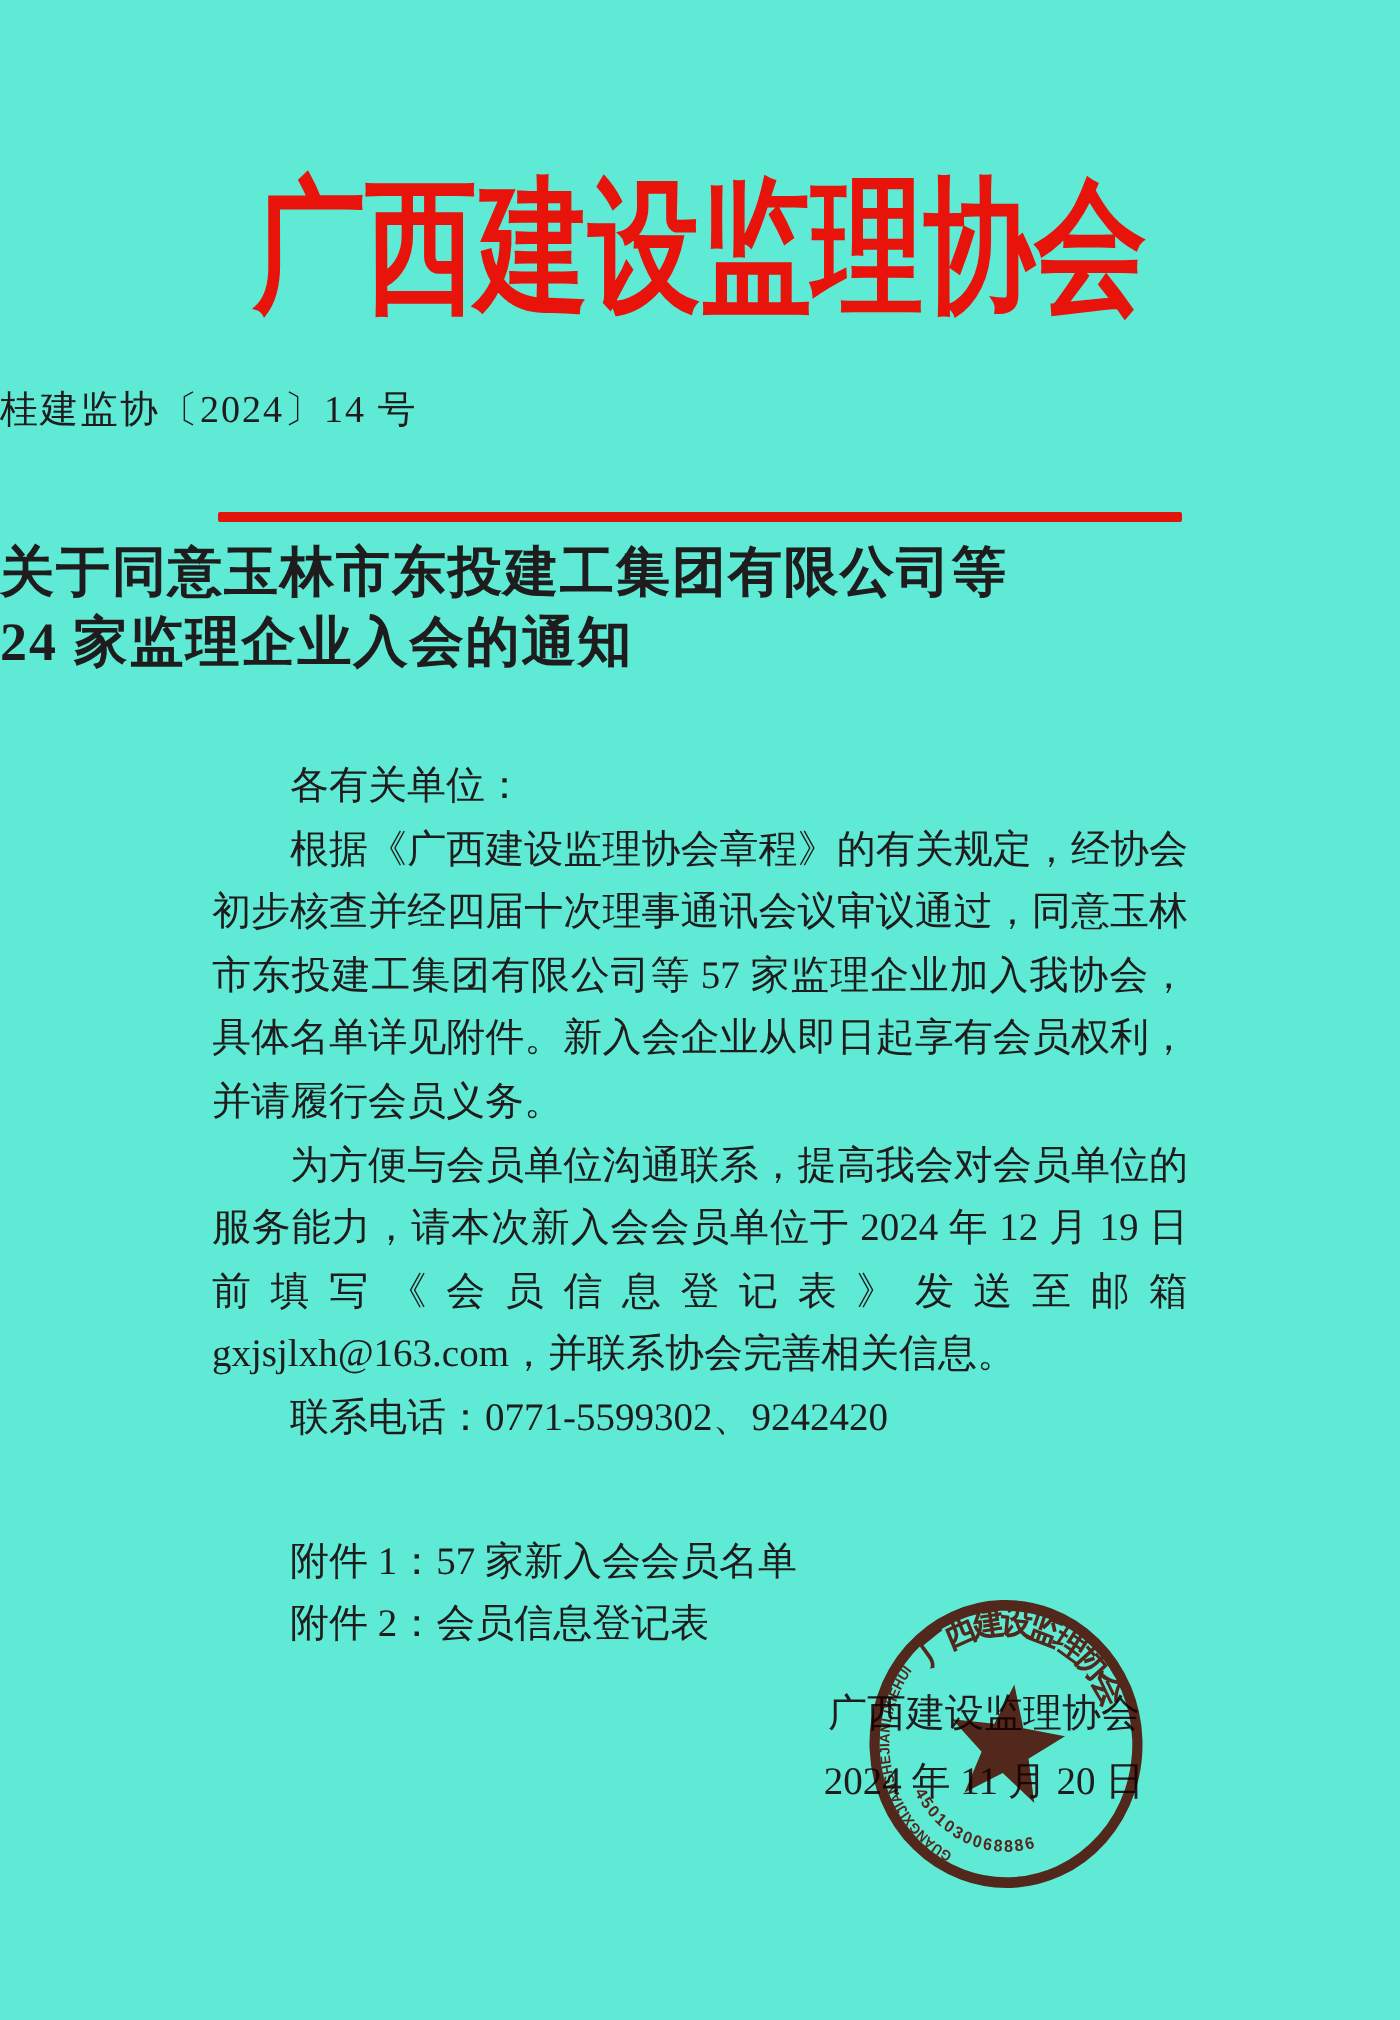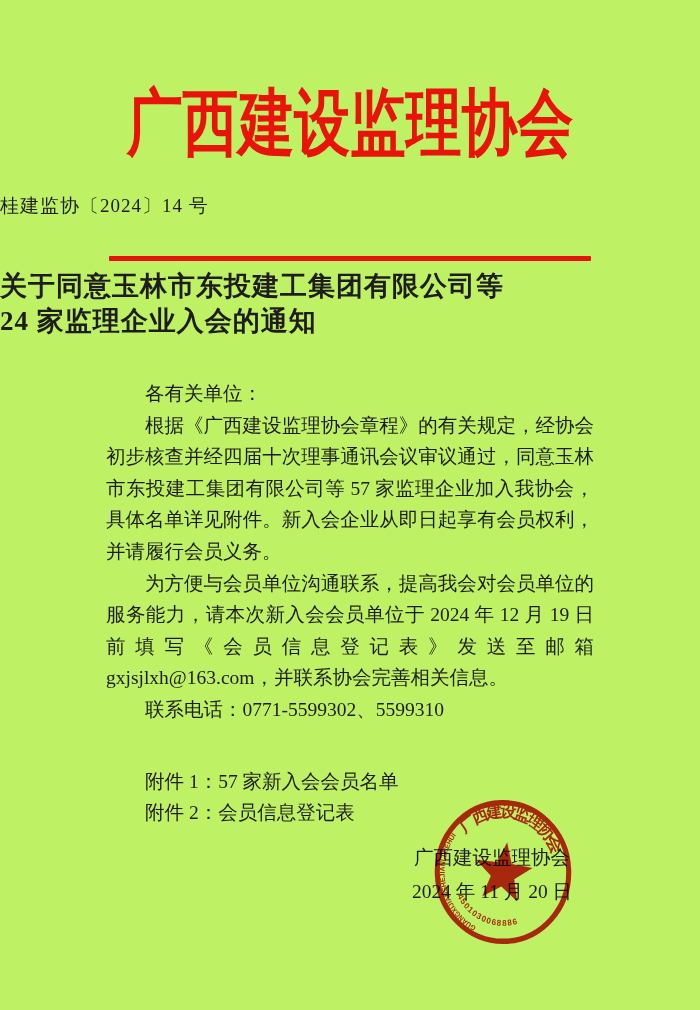--- a/index.html
+++ b/index.html
@@ -1,20 +1,20 @@
 <!DOCTYPE html>
 <html><head>
 <meta charset="utf-8">
 <style>
   html, body { margin: 0; padding: 0; background: #ffffff; }
   .page {
     position: relative;
     width: 700px;
     height: 1010px;
-    background: #bef264;
+    background: #5eead4;
     overflow: hidden;
     font-family: "Liberation Serif", "DejaVu Serif", serif;
     color: #1e1c1c;
   }
   .masthead {
     margin-top: 86px;
     text-align: center;
     color: #e8130a;
     font-weight: bold;
     font-size: 60px;
@@ -97,21 +97,21 @@
 
   <div class="title">
     <div>关于同意玉林市东投建工集团有限公司等</div>
     <div>24 家监理企业入会的通知</div>
   </div>
 
   <div class="body">
     <p class="salutation">各有关单位：</p>
     <p>根据《广西建设监理协会章程》的有关规定，经协会初步核查并经四届十次理事通讯会议审议通过，同意玉林市东投建工集团有限公司等 57 家监理企业加入我协会，具体名单详见附件。新入会企业从即日起享有会员权利，并请履行会员义务。</p>
     <p>为方便与会员单位沟通联系，提高我会对会员单位的服务能力，请本次新入会会员单位于 2024 年 12 月 19 日前填写《会员信息登记表》发送至邮箱 gxjsjlxh@163.com，并联系协会完善相关信息。</p>
-    <p>联系电话：0771-5599302、5599310</p>
+    <p>联系电话：0771-5599302、9242420</p>
 
     <div class="attachments">
       <div class="att">附件 1：57 家新入会会员名单</div>
       <div class="att">附件 2：会员信息登记表</div>
     </div>
   </div>
 
   <div class="sign">
     <div>广西建设监理协会</div>
     <div>2024 年 11 月 20 日</div>

